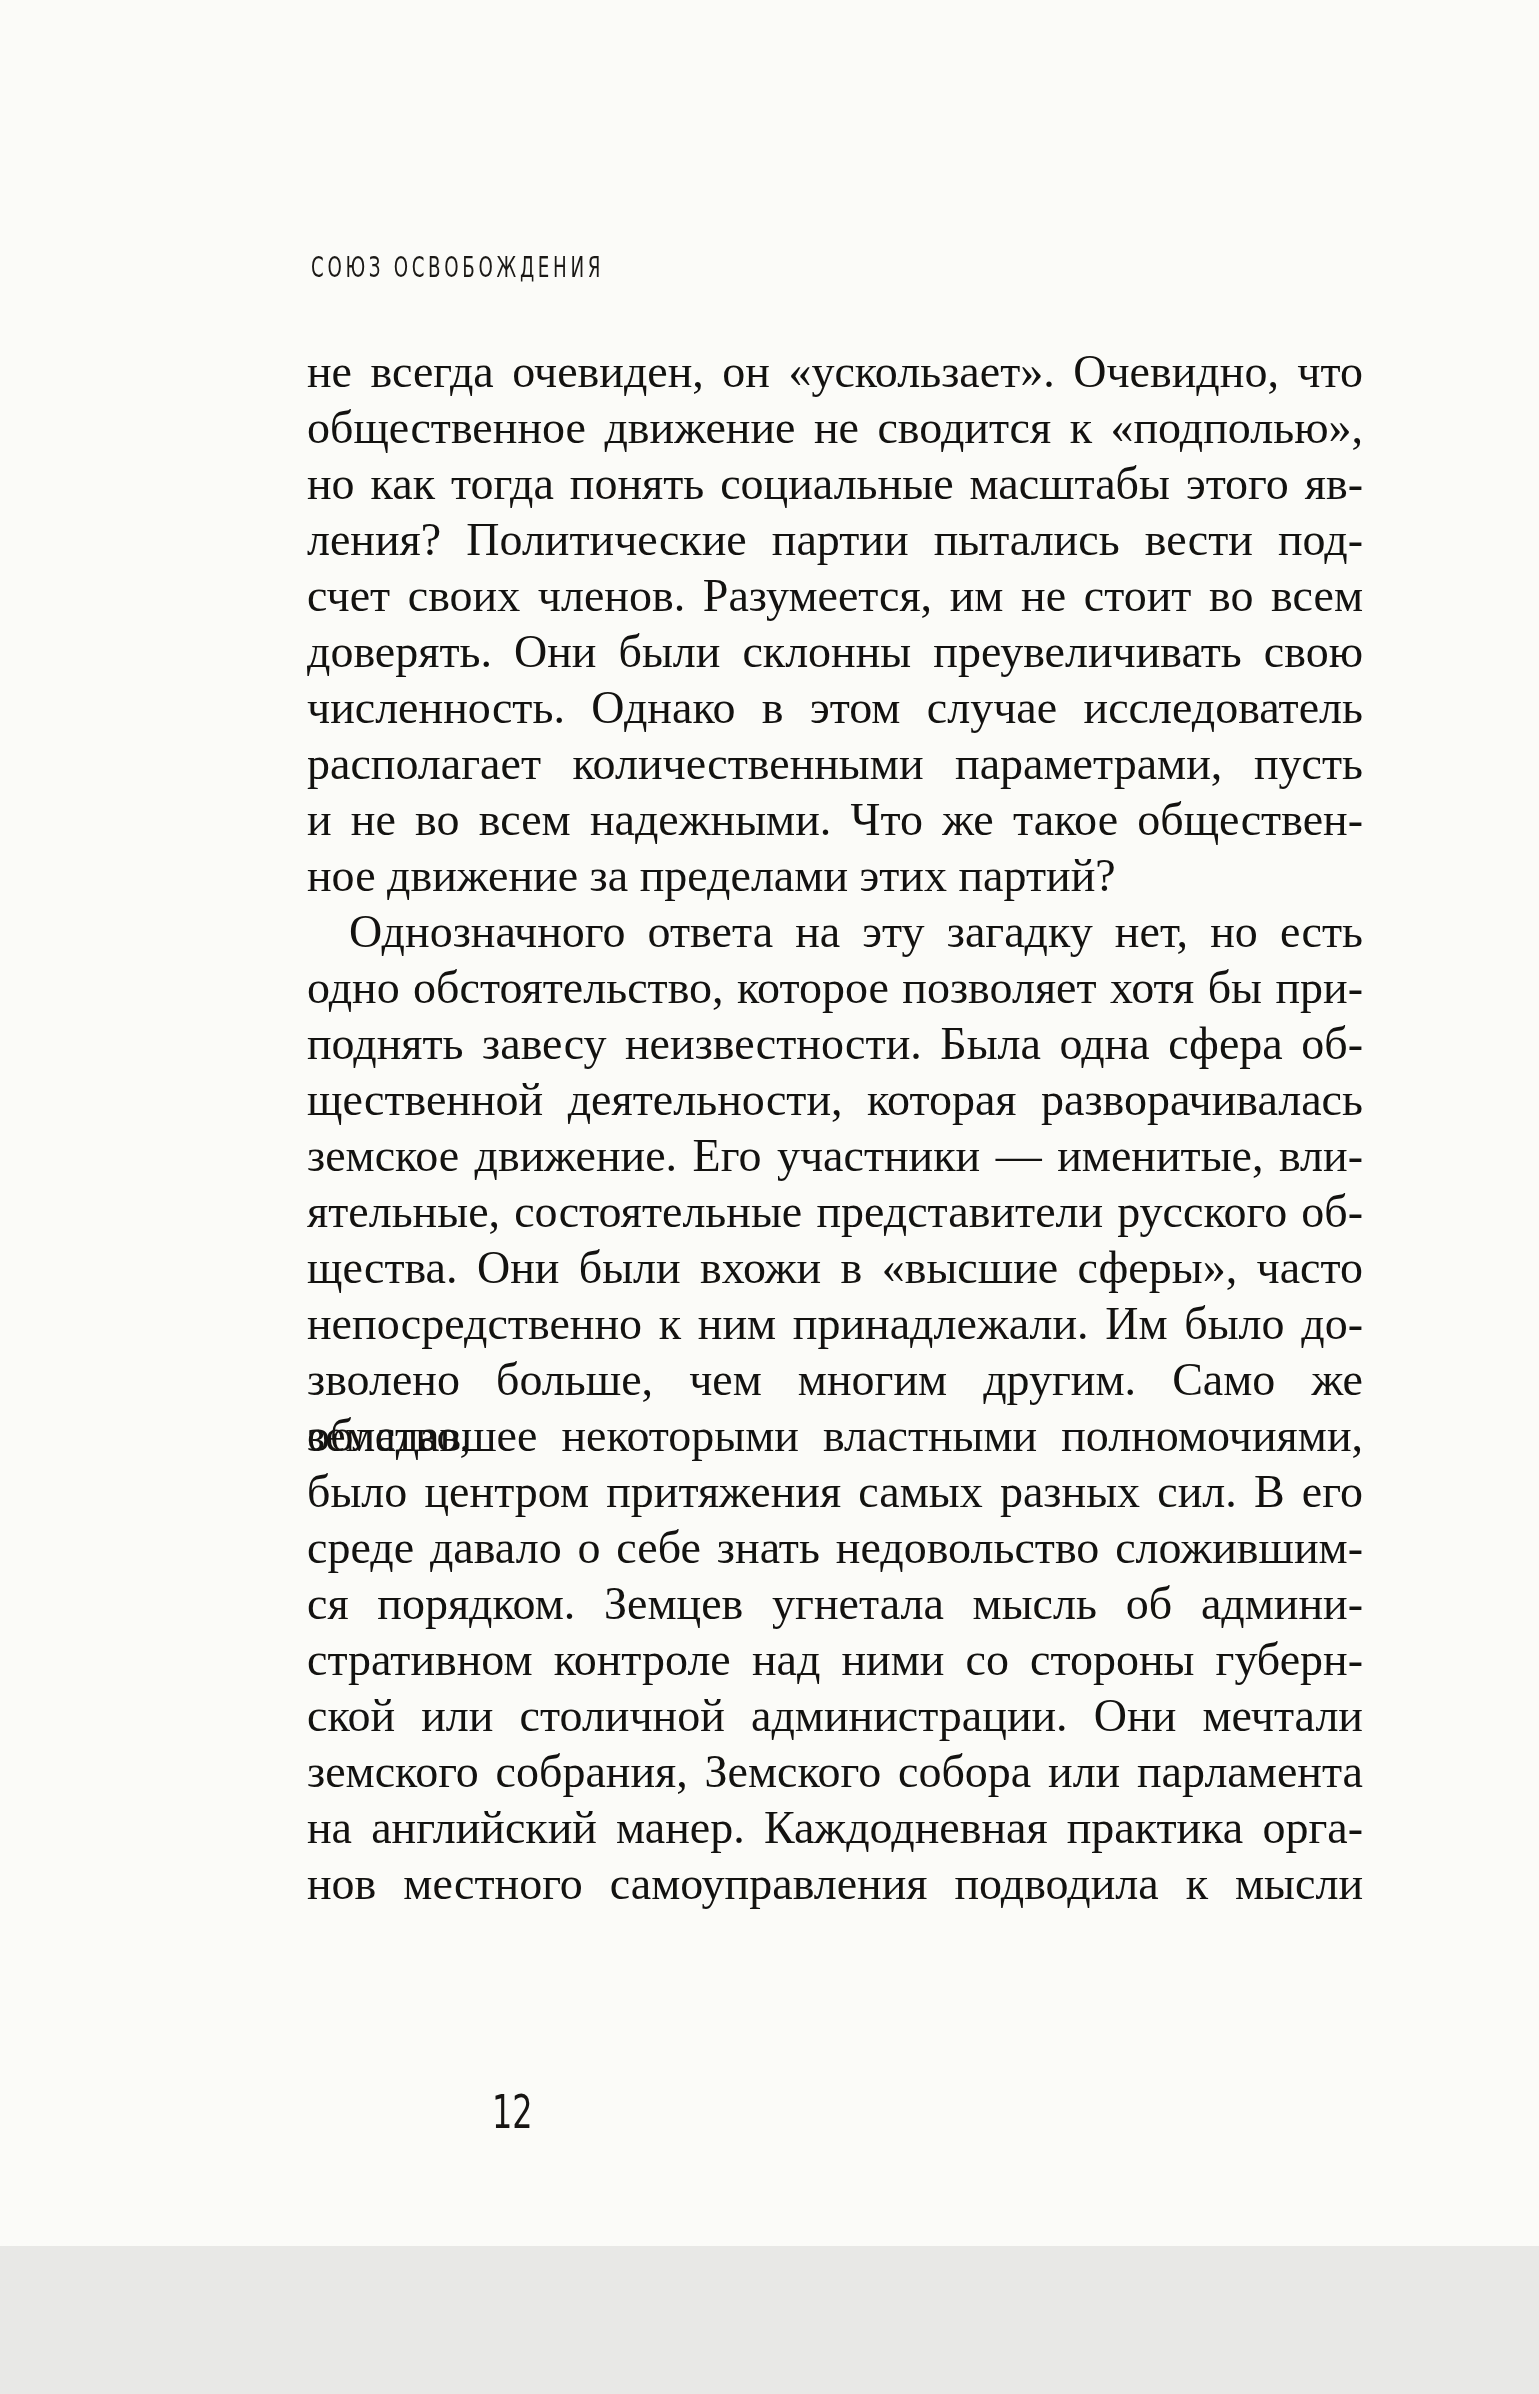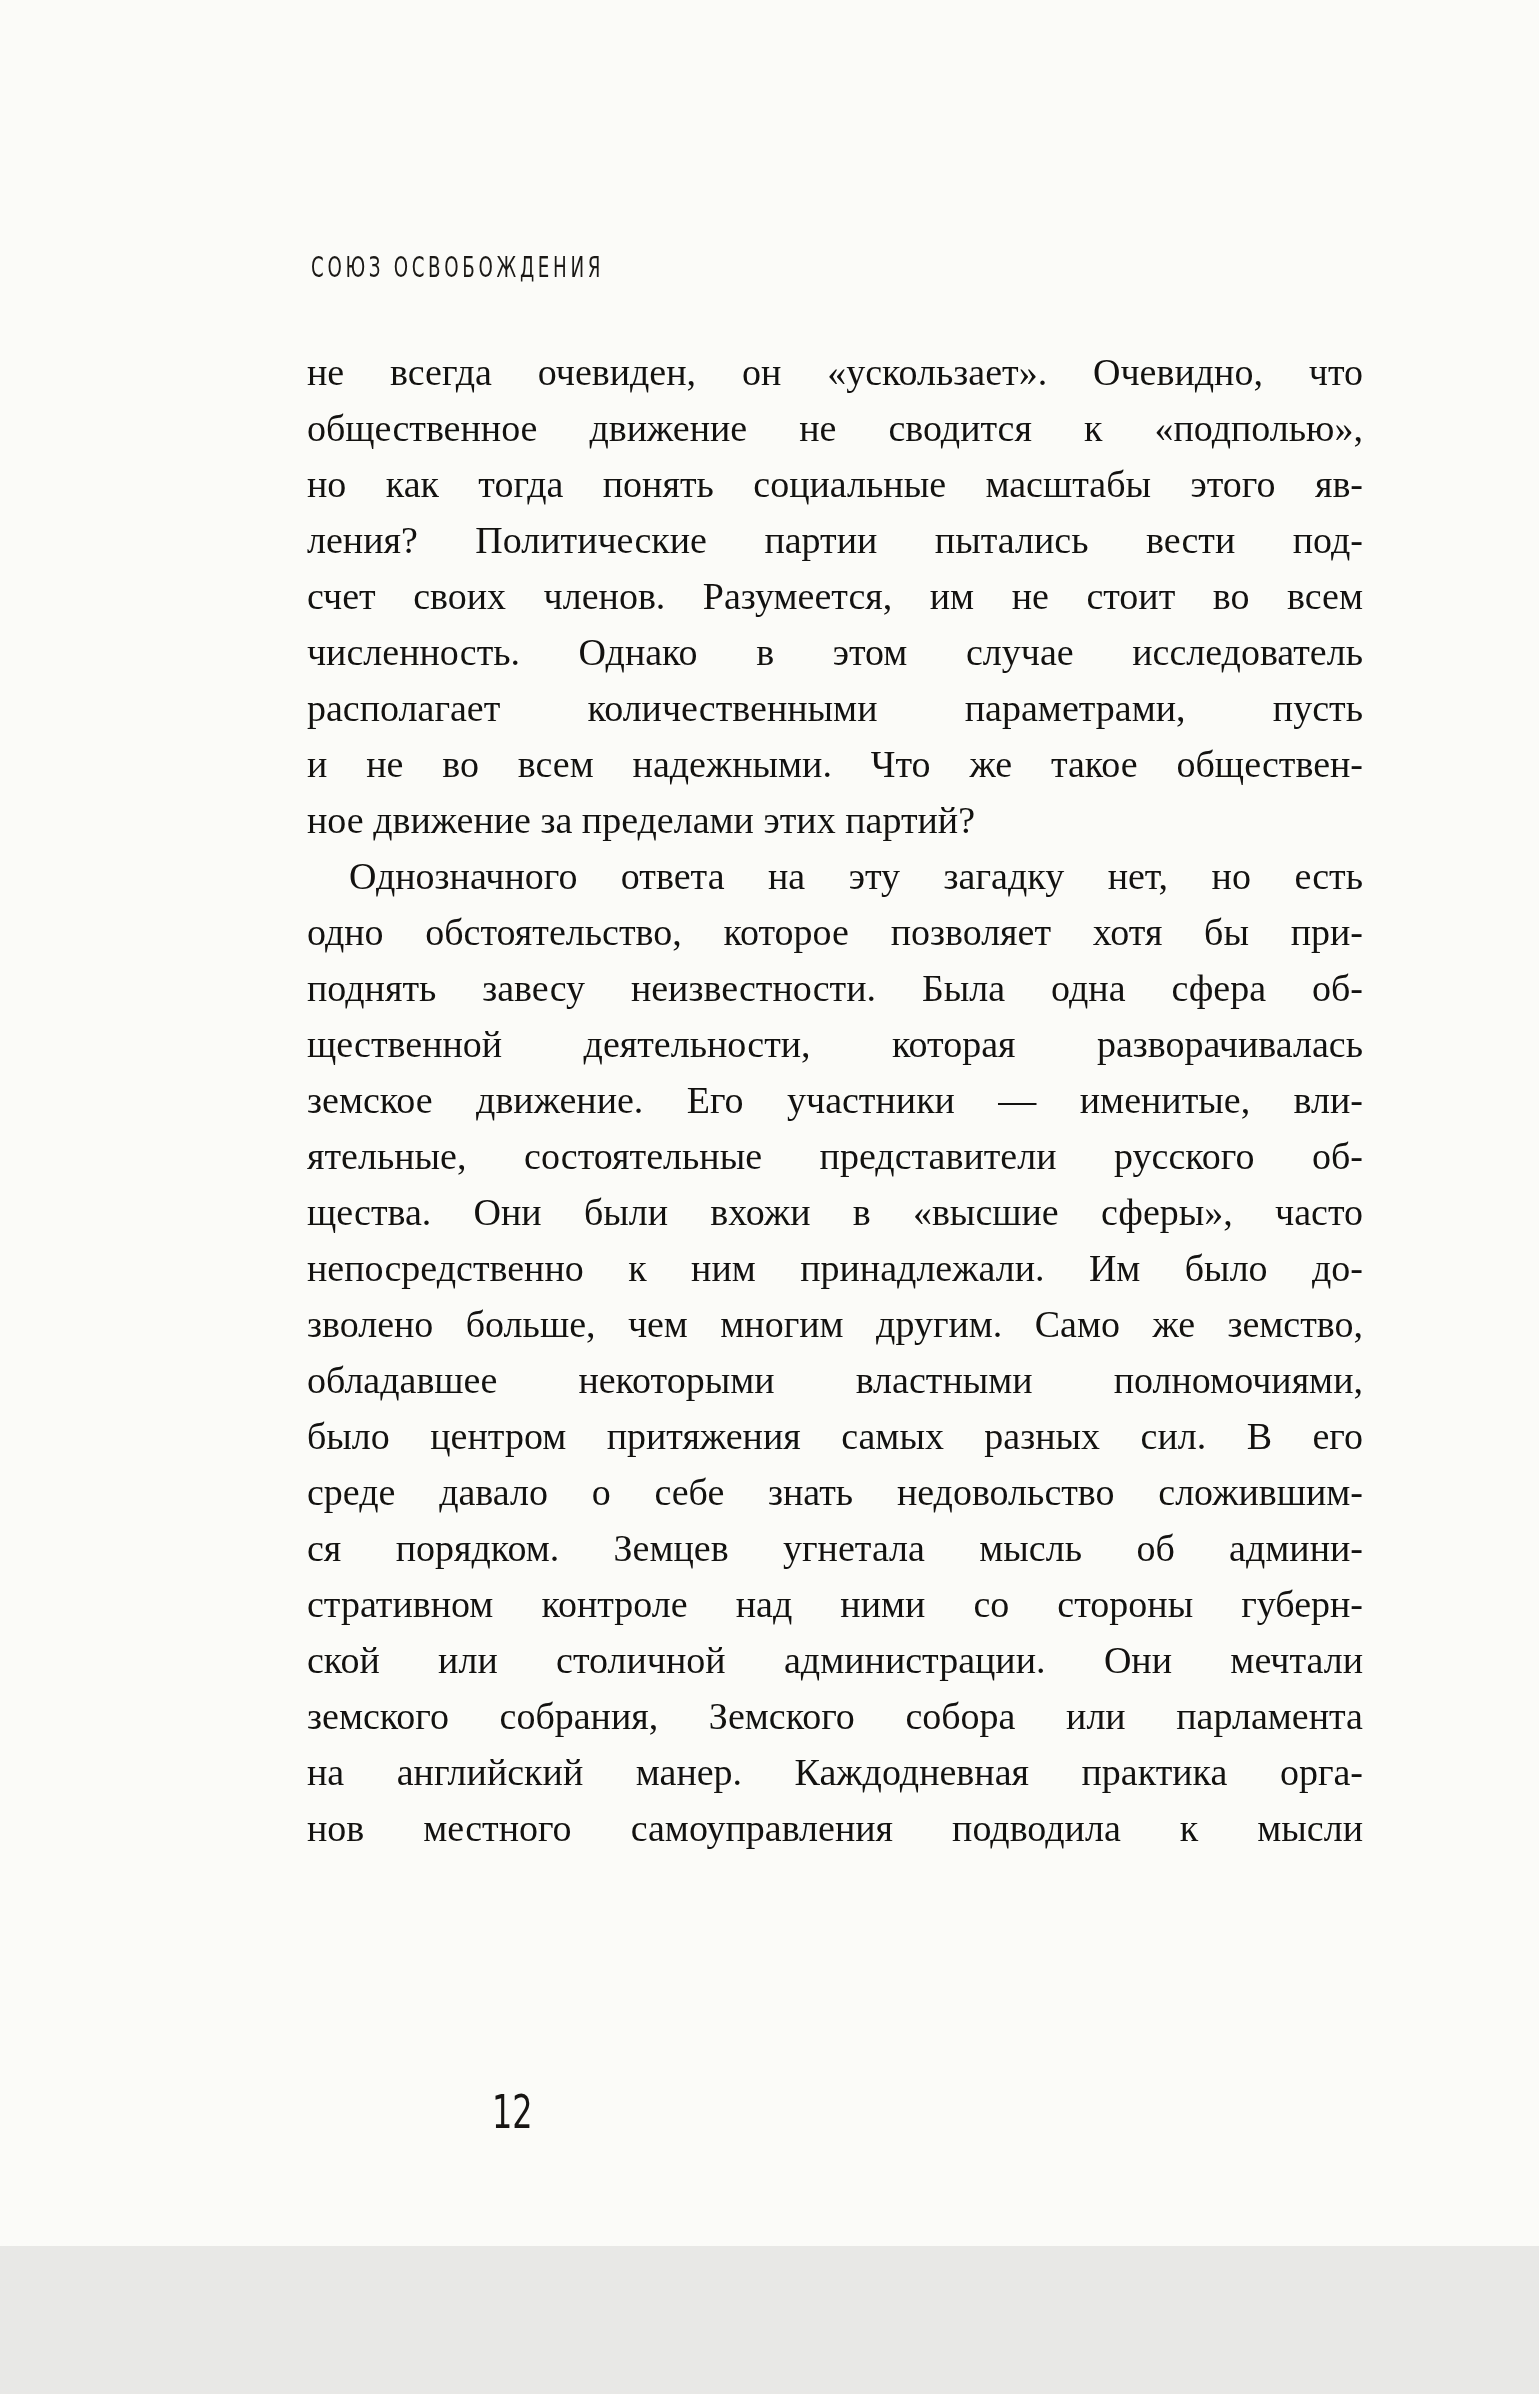--- a/index.html
+++ b/index.html
@@ -35,21 +35,21 @@
     transform: scaleX(0.63);
     transform-origin: 0 50%;
   }
   
   .body-text {
     position: absolute;
     left: 307px;
     top: 344px;
     width: 1056px;
     font-family: "Liberation Serif", "DejaVu Serif", serif;
-    font-size: 38px;
+    font-size: 46px;
     line-height: 56px;
     color: #131210;
   }
   .line {
     height: 56px;
     text-align: justify;
     text-align-last: justify;
   }
   .line.indent {
     text-indent: 42px;
@@ -83,20 +83,21 @@
   <div class="running-head">
     <span class="rh-text">СОЮЗ ОСВОБОЖДЕНИЯ</span>
   </div>
 
   <div class="body-text">
     <div class="line">не всегда очевиден, он «ускользает». Очевидно, что</div>
     <div class="line">общественное движение не сводится к «подполью»,</div>
     <div class="line">но как тогда понять социальные масштабы этого яв-</div>
     <div class="line">ления? Политические партии пытались вести под-</div>
     <div class="line">счет своих членов. Разумеется, им не стоит во всем</div>
+    <div class="line">доверять. Они были склонны преувеличивать свою</div>
     <div class="line">численность. Однако в этом случае исследователь</div>
     <div class="line">располагает количественными параметрами, пусть</div>
     <div class="line">и не во всем надежными. Что же такое обществен-</div>
     <div class="line para-end">ное движение за пределами этих партий?</div>
     <div class="line indent">Однозначного ответа на эту загадку нет, но есть</div>
     <div class="line">одно обстоятельство, которое позволяет хотя бы при-</div>
     <div class="line">поднять завесу неизвестности. Была одна сфера об-</div>
     <div class="line">щественной деятельности, которая разворачивалась</div>
     <div class="line">земское движение. Его участники — именитые, вли-</div>
     <div class="line">ятельные, состоятельные представители русского об-</div>

